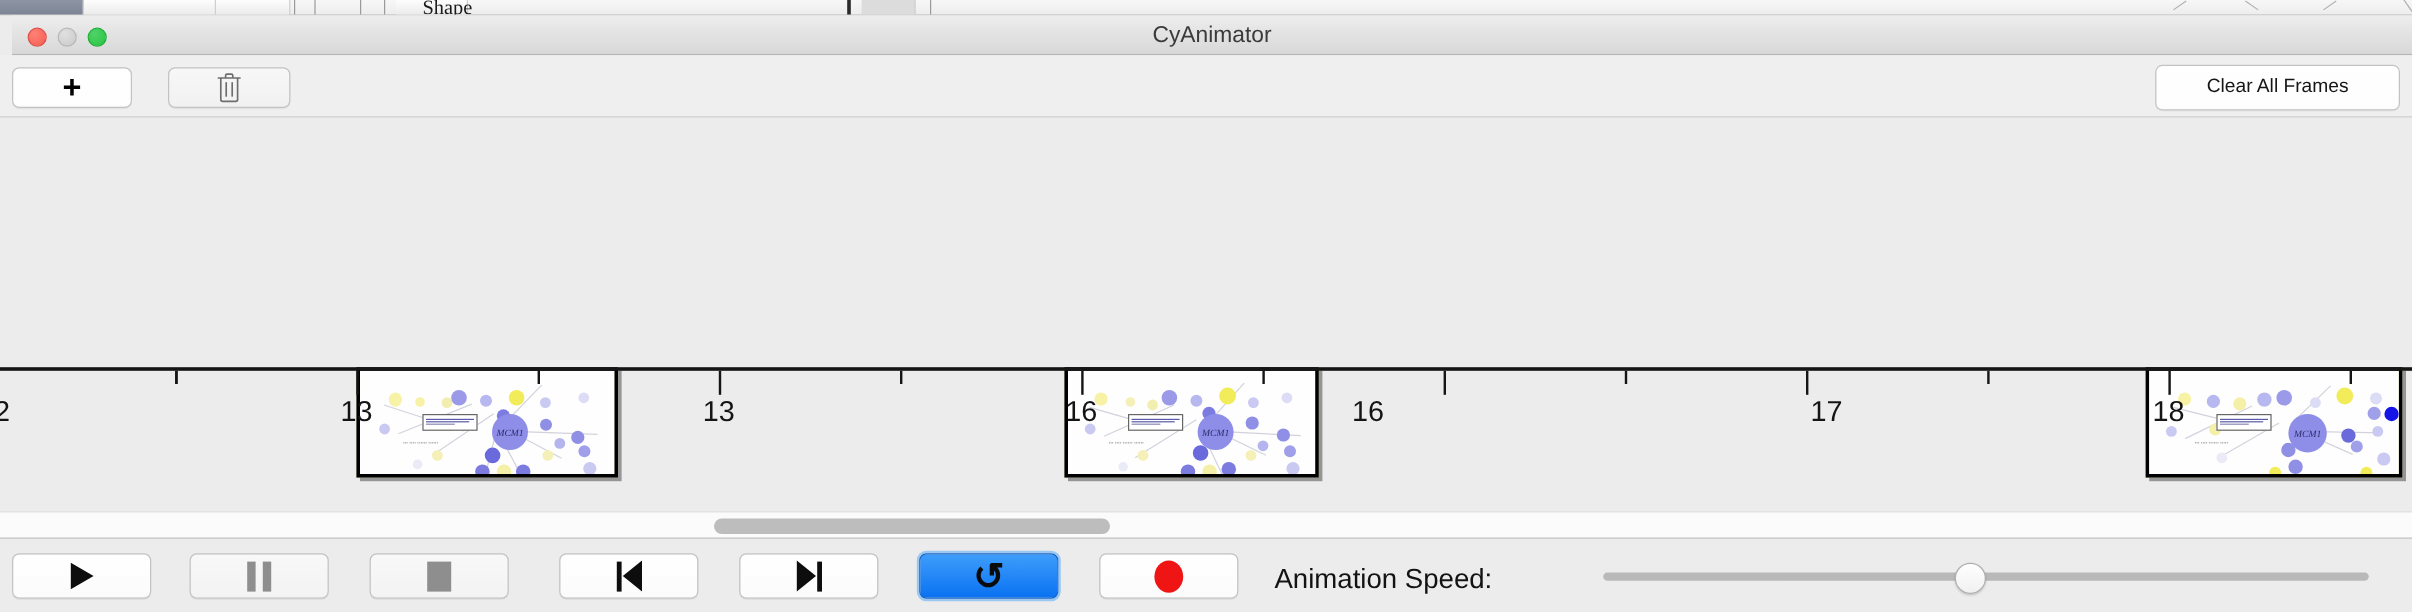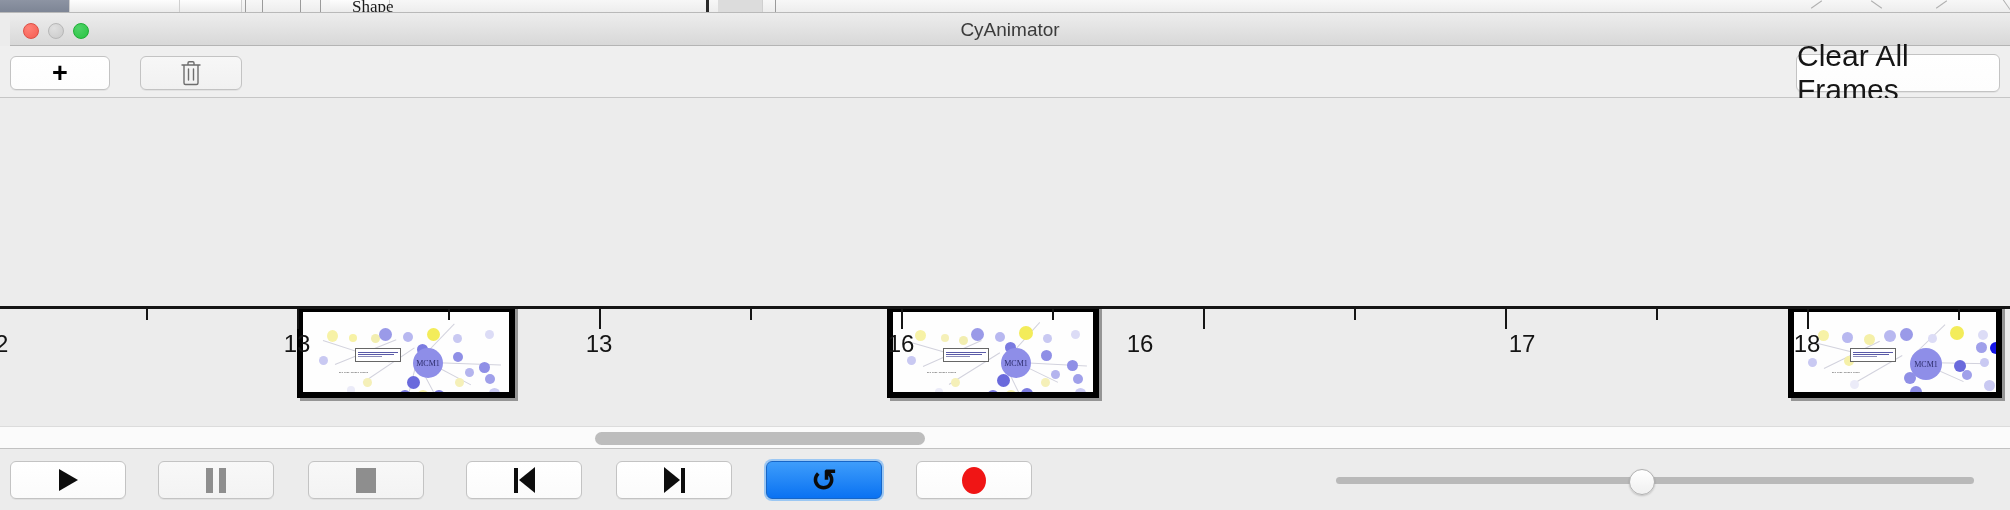--- a/index.html
+++ b/index.html
@@ -78,36 +78,37 @@
     font-size: 21px; color: #161616;
     box-shadow: 0 1px 0 rgba(0,0,0,0.05);
     cursor: default;
   }
   .btn.flat {
     background: linear-gradient(to bottom, #f7f7f7, #f1f1f1);
   }
   #add-frame-btn  { left: 10px;  top: 10px; width: 100px; height: 34px; }
   #del-frame-btn  { left: 140px; top: 10px; width: 102px; height: 34px; }
   #clear-all-btn  { right: 10px; top: 8px;  width: 204px; height: 38px;
-                    font-size: 30px; font-weight: 400; }
+                    font-size: 16px; font-weight: 400; }
 
   .plus-icon { font-size: 27px; font-weight: 900; line-height: 1; color: #000; }
 
   
   .timeline {
     position: relative; flex: 1 1 auto;
     background: #ececec; overflow: hidden;
   }
 
   .frame {
     position: absolute;
     background: #fef9c3;
-    border: 6px solid #000000;
+    border: 3px solid #000000;
     box-shadow: 3px 3px 0 rgba(120,120,120,0.75);
     overflow: hidden;
+    font-style: italic;
   }
   .frame-canvas { position: absolute; inset: 0; background: #fefefe; }
   .node { position: absolute; border-radius: 50%; }
   .edge { position: absolute; background: #d2d2dd; height: 1px; transform-origin: 0 50%; }
   .hub  { position: absolute; border-radius: 50%; background: #8e8ee8;
           display: flex; align-items: center; justify-content: center;
           color: #2b2b6a; font-size: 8px; font-family: "Liberation Serif", serif; }
   .tooltip-box {
     position: absolute; background: #fff; border: 1px solid #666;
     font-size: 3px; color: #3b4fa0; padding: 2px;
@@ -424,17 +425,18 @@
           <i class="tri"></i>
           <i class="bar"></i>
         </span>
     </div>
     <div class="pbtn active" style="left:766px;">
       <span class="ic-loop">↺</span>
     </div>
     <div class="pbtn" style="left:916px;">
       <span class="ic-record"></span>
     </div>
+    <div class="speed-label" style="left:1062px;">Animation Speed:</div>
     <div class="slider-track" id="speed-track" style="left:1336px; right:36px;"></div>
     <div class="slider-knob" id="speed-knob" style="left: 1629.24px;"></div>
   </div>
 
 </div>
 
 </body></html>

